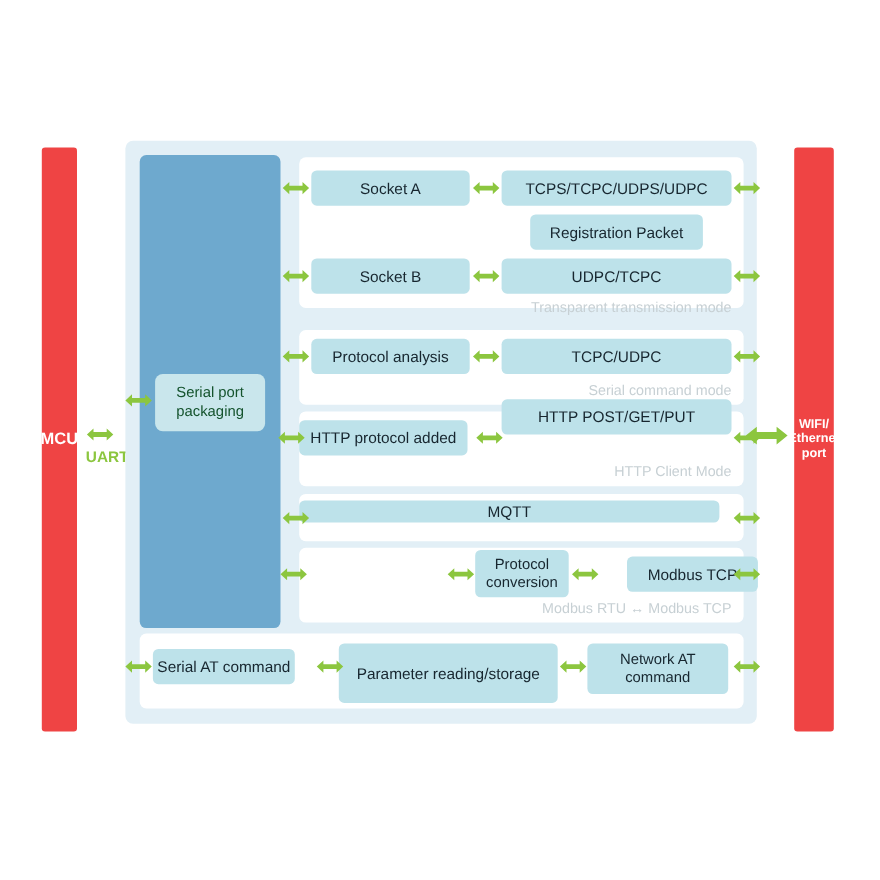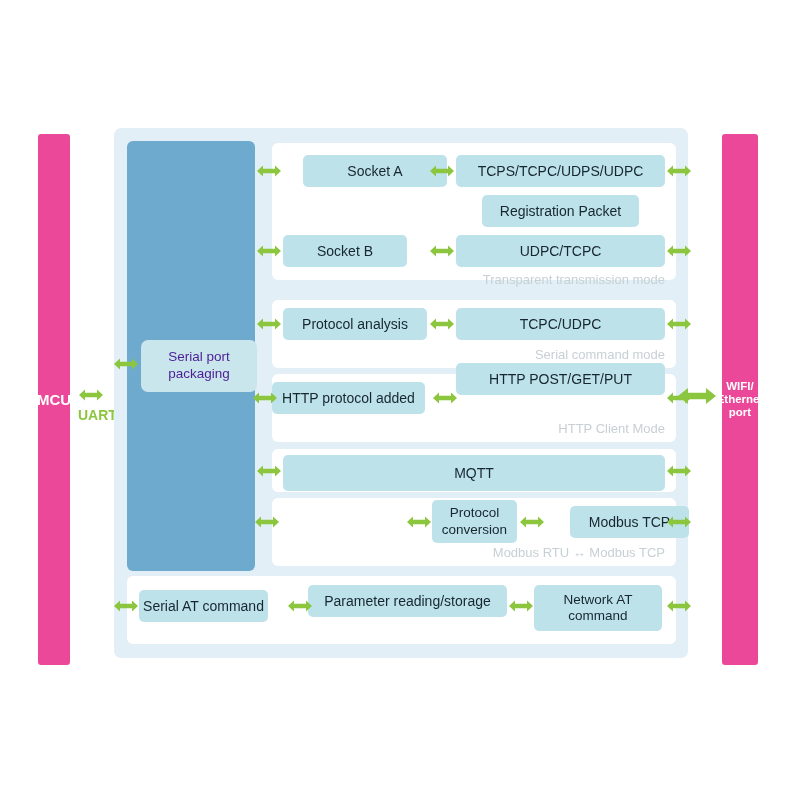--- a/index.html
+++ b/index.html
@@ -16,21 +16,21 @@
   }
   #stage {
     position: relative;
     width: 800px;
     height: 800px;
   }
 
   
   .side-bar {
     position: absolute;
-    background: #ec4899;
+    background: #ef4444;
     border-radius: 3px;
     display: flex;
     align-items: center;
     justify-content: center;
     color: #ffffff;
     font-weight: bold;
     text-align: center;
     line-height: 1.15;
   }
   #mcu-bar  { left: 38px;  top: 134px; width: 32px; height: 531px; font-size: 15px; }
@@ -54,30 +54,30 @@
     top: 141px;
     width: 128px;
     height: 430px;
     background: #6ea9ce;
     border-radius: 6px;
   }
   #serial-port-box {
     position: absolute;
     left: 141px;
     top: 340px;
-    width: 116px;
+    width: 100px;
     height: 52px;
     background: #c9e6ec;
     border-radius: 7px;
     display: flex;
     align-items: center;
     justify-content: center;
     text-align: center;
     font-size: 13.5px;
-    color: #4c1d95;
+    color: #14532d;
     line-height: 1.25;
   }
 
   
   .panel {
     position: absolute;
     background: #ffffff;
     border-radius: 6px;
   }
   #panel-transparent { left: 272px; top: 143px; width: 404px; height: 137px; }
@@ -97,45 +97,45 @@
     justify-content: center;
     text-align: center;
     color: #17262f;
     font-size: 14px;
     line-height: 1.2;
     padding: 0 4px;
     box-sizing: border-box;
   }
 
   
-  #box-socket-a { left: 283px; top: 155px; width: 144px; height: 32px; margin-left: 20px; }
+  #box-socket-a { left: 283px; top: 155px; width: 144px; height: 32px; }
   #box-tcps     { left: 456px; top: 155px; width: 209px; height: 32px; }
   #box-regpkt   { left: 482px; top: 195px; width: 157px; height: 32px; }
-  #box-socket-b { left: 283px; top: 235px; width: 124px; height: 32px; }
+  #box-socket-b { left: 283px; top: 235px; width: 144px; height: 32px; }
   #box-udpc     { left: 456px; top: 235px; width: 209px; height: 32px; }
 
   
   #box-protocol-analysis { left: 283px; top: 308px; width: 144px; height: 32px; }
   #box-tcpc-udpc         { left: 456px; top: 308px; width: 209px; height: 32px; }
 
   
   #box-http-added { left: 272px; top: 382px; width: 153px; height: 32px; }
   #box-http-verbs { left: 456px; top: 363px; width: 209px; height: 32px; }
 
   
-  #box-mqtt { left: 283px; top: 455px; width: 382px; height: 36px; }
+  #box-mqtt { left: 272px; top: 455px; width: 382px; height: 20px; }
 
   
   #box-modbus-rtu { left: 280px; top: 506px; width: 125px; height: 32px; }
   #box-protoconv  { left: 432px; top: 500px; width: 85px;  height: 43px; font-size: 13.5px; }
   #box-modbus-tcp { left: 570px; top: 506px; width: 119px; height: 32px; }
 
   
   #box-serial-at { left: 139px; top: 590px; width: 129px; height: 32px; }
-  #box-param     { left: 308px; top: 585px; width: 199px; height: 32px; }
+  #box-param     { left: 308px; top: 585px; width: 199px; height: 54px; }
   #box-network-at{ left: 534px; top: 585px; width: 128px; height: 46px; font-size: 13.5px; }
 
   
   .caption {
     position: absolute;
     color: #c7d0d4;
     font-size: 13px;
     text-align: right;
     white-space: nowrap;
   }

